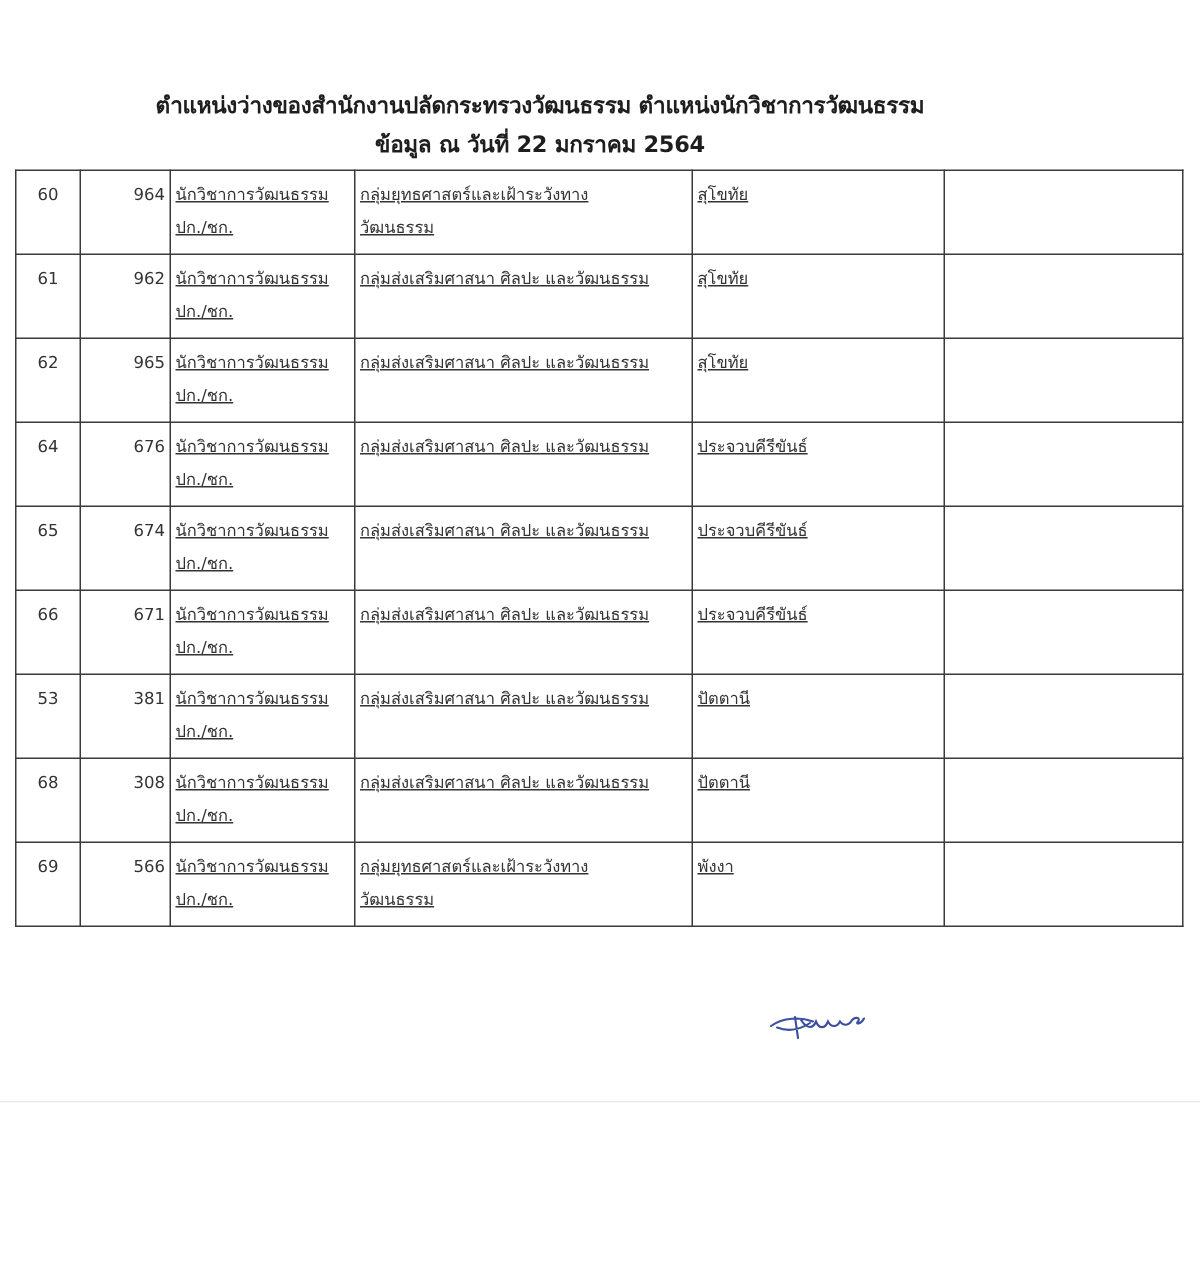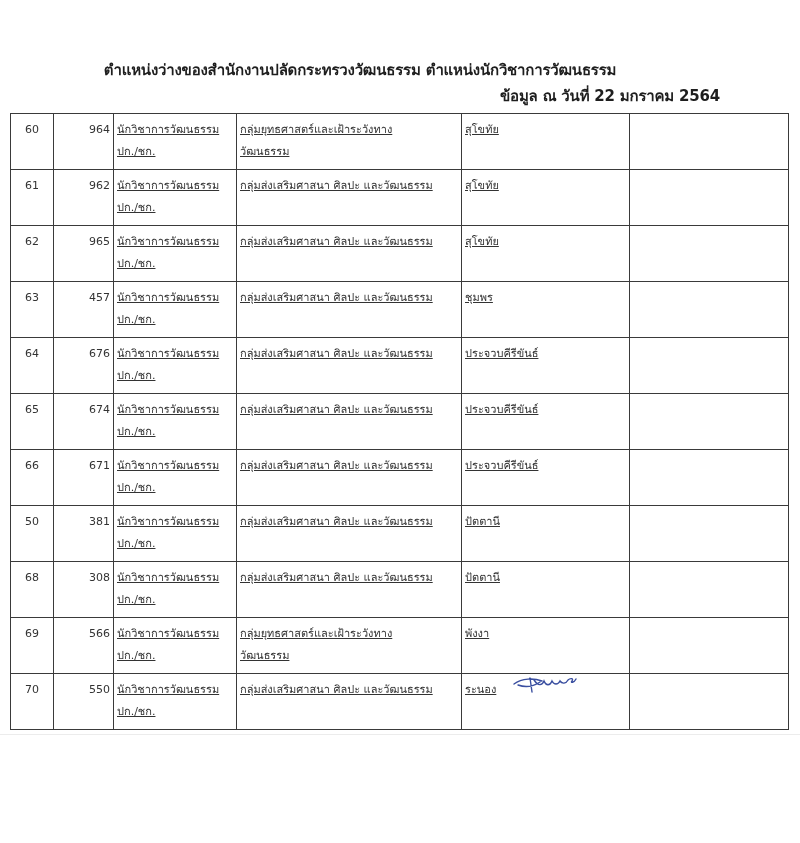--- a/index.html
+++ b/index.html
@@ -5,21 +5,21 @@
     html, body { margin: 0; padding: 0; }
     body {
       width: 800px; height: 843px; background: #ffffff; position: relative; overflow: hidden;
       font-family: "DejaVu Sans", "Liberation Sans", sans-serif; color: #2a2a2a;
     }
     .title {
       position: absolute; left: 0; width: 720px; text-align: center;
       font-size: 15px; font-weight: bold; color: #1e1e1e; letter-spacing: -0.2px;
     }
     .title.l1 { top: 58px; }
-    .title.l2 { top: 84px; text-align: right; }
+    .title.l2 { top: 84px; }
     table.vac {
       position: absolute; left: 10px; top: 113px; width: 778px;
       border-collapse: collapse; table-layout: fixed;
       font-size: 11px; color: #333;
     }
     table.vac td {
       border: 1.5px solid #3a3a3a; vertical-align: top; height: 50px;
       padding: 5px 3px 0 3px; line-height: 22px; overflow: hidden;
     }
     td.c-no { text-align: center; }
@@ -106,42 +106,20 @@
         </td>
         <td class="c-prov">
           <span class="line">สุโขทัย</span>
         </td>
         <td class="c-note">
           <span class="line"></span>
         </td>
       </tr>
       <tr>
         <td class="c-no">
-          <span class="line">63</span>
-        </td>
-        <td class="c-pos">
-          <span class="line">457</span>
-        </td>
-        <td class="c-title">
-          <span class="line">นักวิชาการวัฒนธรรม</span>
-          <span class="line">ปก./ชก.</span>
-        </td>
-        <td class="c-unit">
-          <span class="line">กลุ่มส่งเสริมศาสนา ศิลปะ และวัฒนธรรม</span>
-          <span class="line"></span>
-        </td>
-        <td class="c-prov">
-          <span class="line">ชุมพร</span>
-        </td>
-        <td class="c-note">
-          <span class="line"></span>
-        </td>
-      </tr>
-      <tr>
-        <td class="c-no">
           <span class="line">64</span>
         </td>
         <td class="c-pos">
           <span class="line">676</span>
         </td>
         <td class="c-title">
           <span class="line">นักวิชาการวัฒนธรรม</span>
           <span class="line">ปก./ชก.</span>
         </td>
         <td class="c-unit">
@@ -194,21 +172,21 @@
         </td>
         <td class="c-prov">
           <span class="line">ประจวบคีรีขันธ์</span>
         </td>
         <td class="c-note">
           <span class="line"></span>
         </td>
       </tr>
       <tr>
         <td class="c-no">
-          <span class="line">50</span>
+          <span class="line">53</span>
         </td>
         <td class="c-pos">
           <span class="line">381</span>
         </td>
         <td class="c-title">
           <span class="line">นักวิชาการวัฒนธรรม</span>
           <span class="line">ปก./ชก.</span>
         </td>
         <td class="c-unit">
           <span class="line">กลุ่มส่งเสริมศาสนา ศิลปะ และวัฒนธรรม</span>
@@ -253,42 +231,20 @@
         <td class="c-title">
           <span class="line">นักวิชาการวัฒนธรรม</span>
           <span class="line">ปก./ชก.</span>
         </td>
         <td class="c-unit">
           <span class="line">กลุ่มยุทธศาสตร์และเฝ้าระวังทาง</span>
           <span class="line">วัฒนธรรม</span>
         </td>
         <td class="c-prov">
           <span class="line">พังงา</span>
-        </td>
-        <td class="c-note">
-          <span class="line"></span>
-        </td>
-      </tr>
-      <tr>
-        <td class="c-no">
-          <span class="line">70</span>
-        </td>
-        <td class="c-pos">
-          <span class="line">550</span>
-        </td>
-        <td class="c-title">
-          <span class="line">นักวิชาการวัฒนธรรม</span>
-          <span class="line">ปก./ชก.</span>
-        </td>
-        <td class="c-unit">
-          <span class="line">กลุ่มส่งเสริมศาสนา ศิลปะ และวัฒนธรรม</span>
-          <span class="line"></span>
-        </td>
-        <td class="c-prov">
-          <span class="line">ระนอง</span>
         </td>
         <td class="c-note">
           <span class="line"></span>
         </td>
       </tr>
     </tbody>
 </table>
 
 <div class="sig">
   <svg width="70" height="24" viewBox="0 0 70 24">

